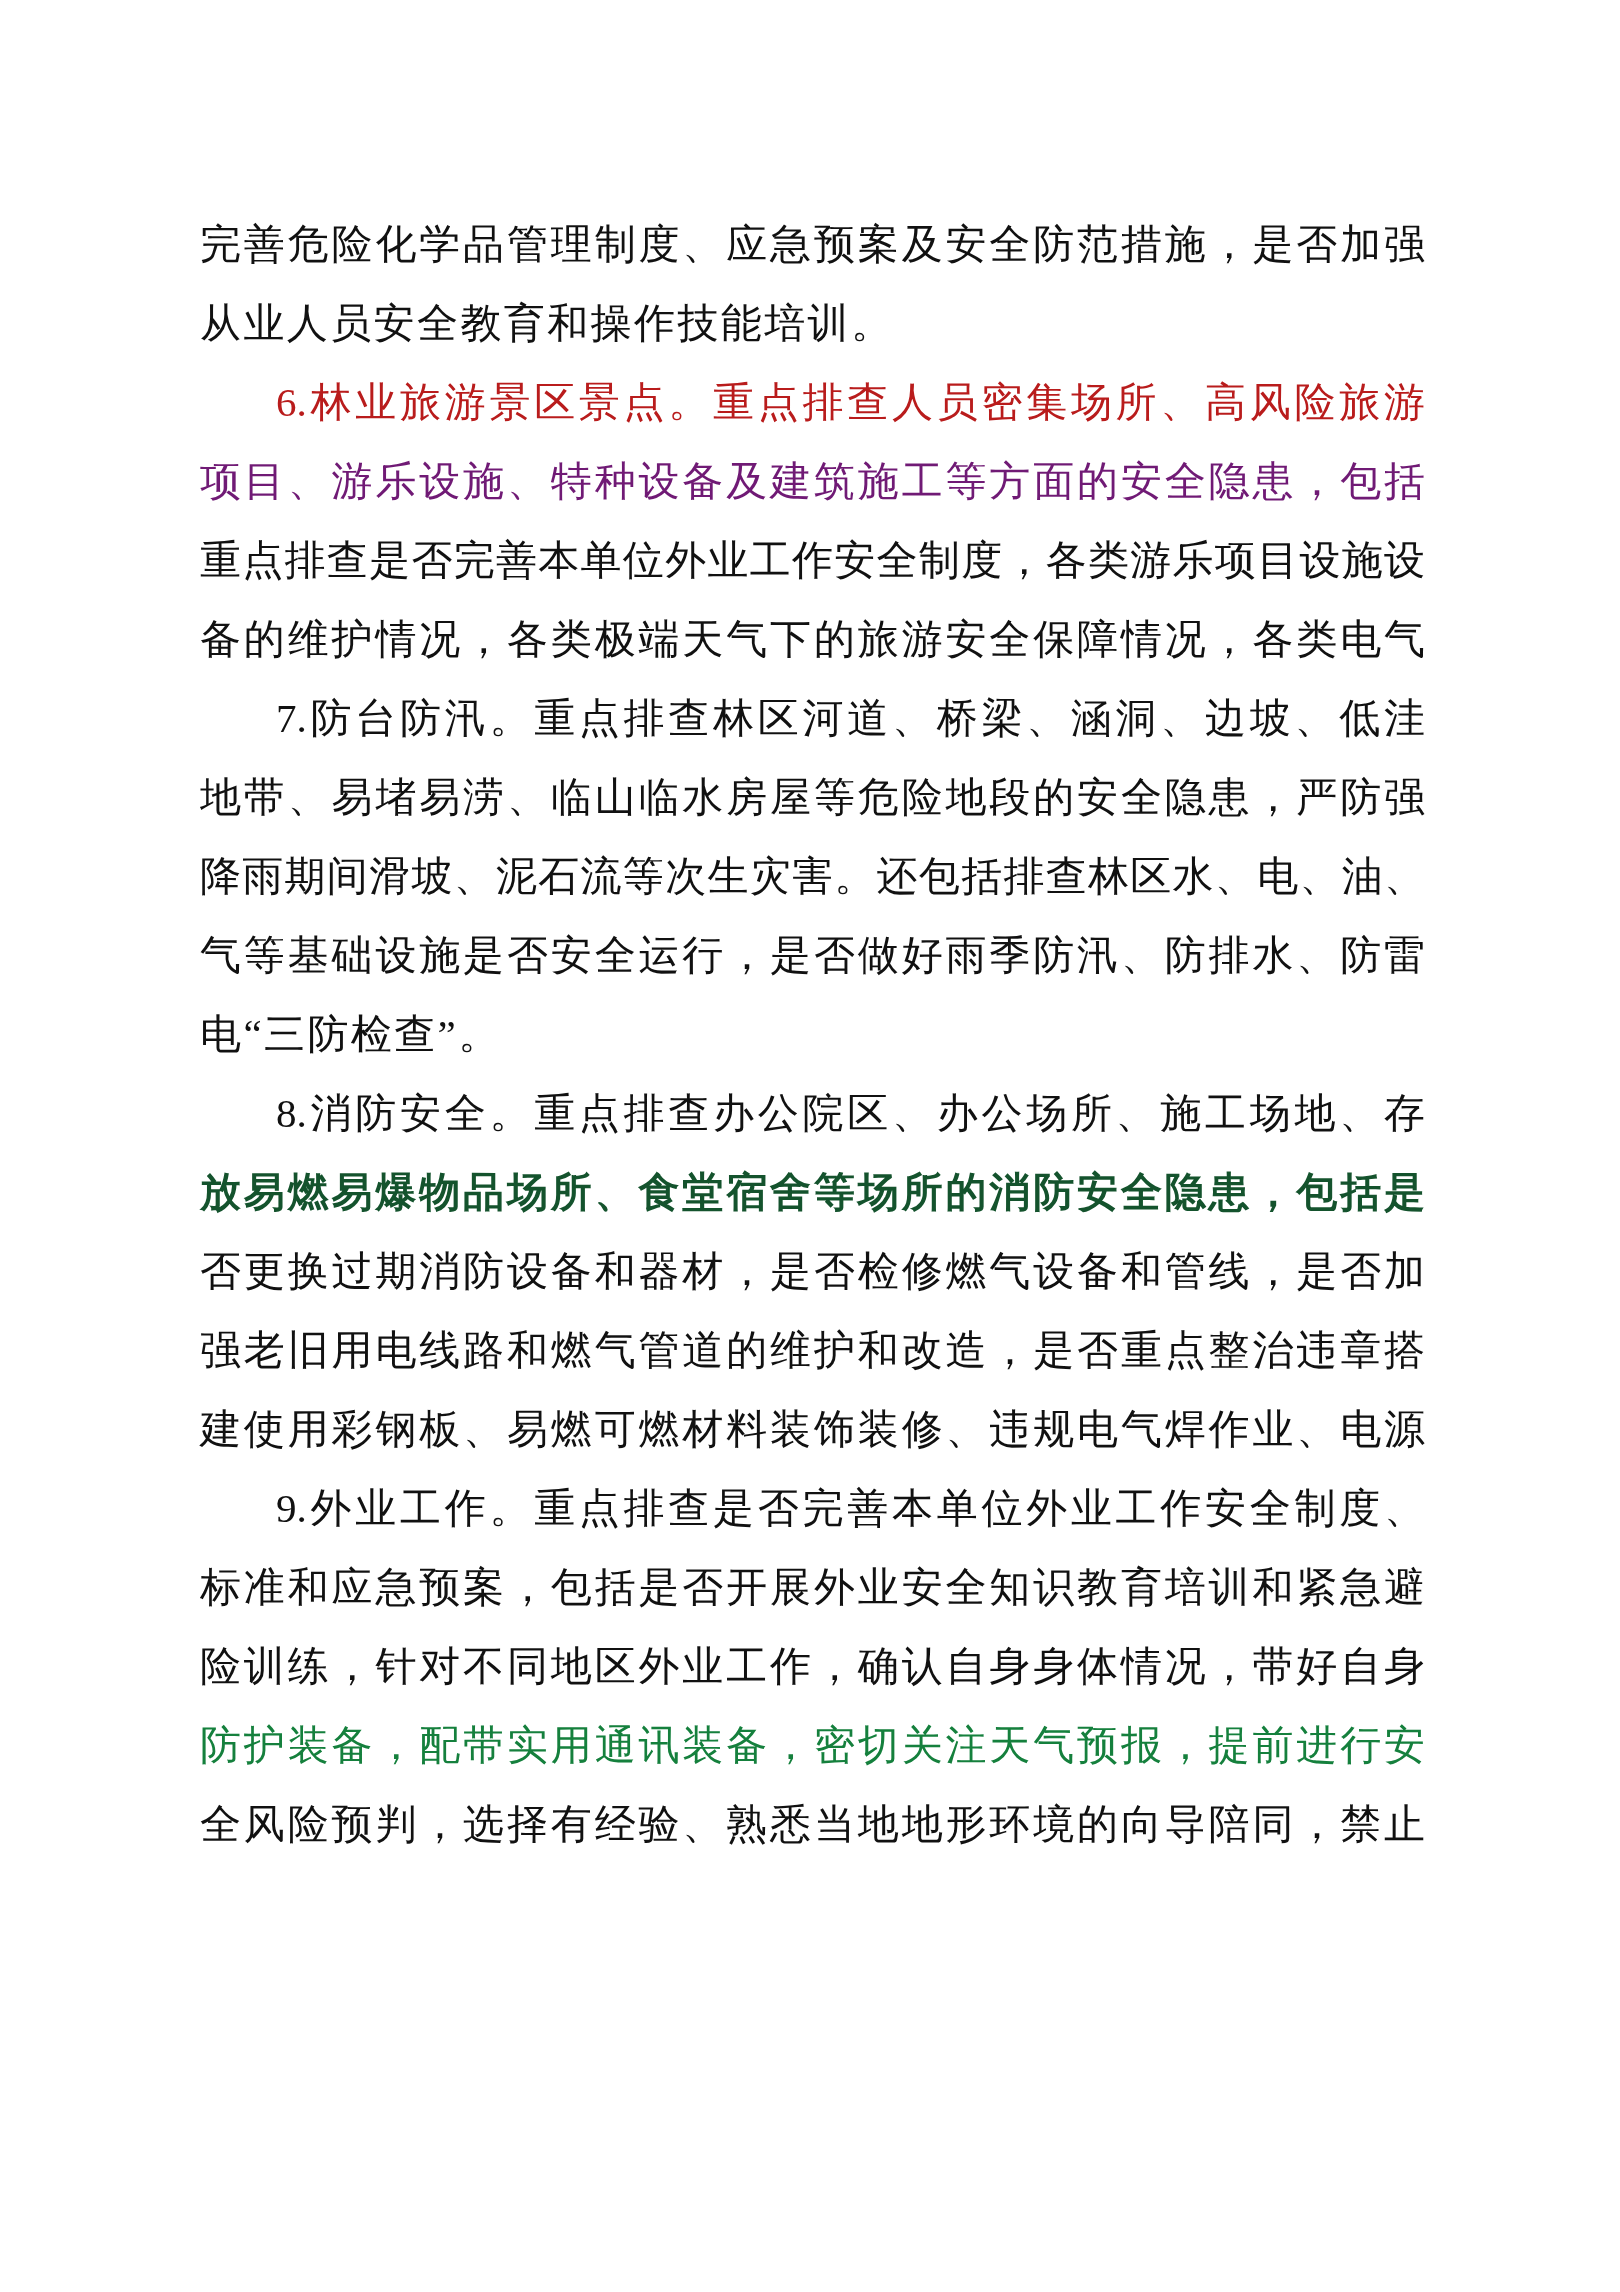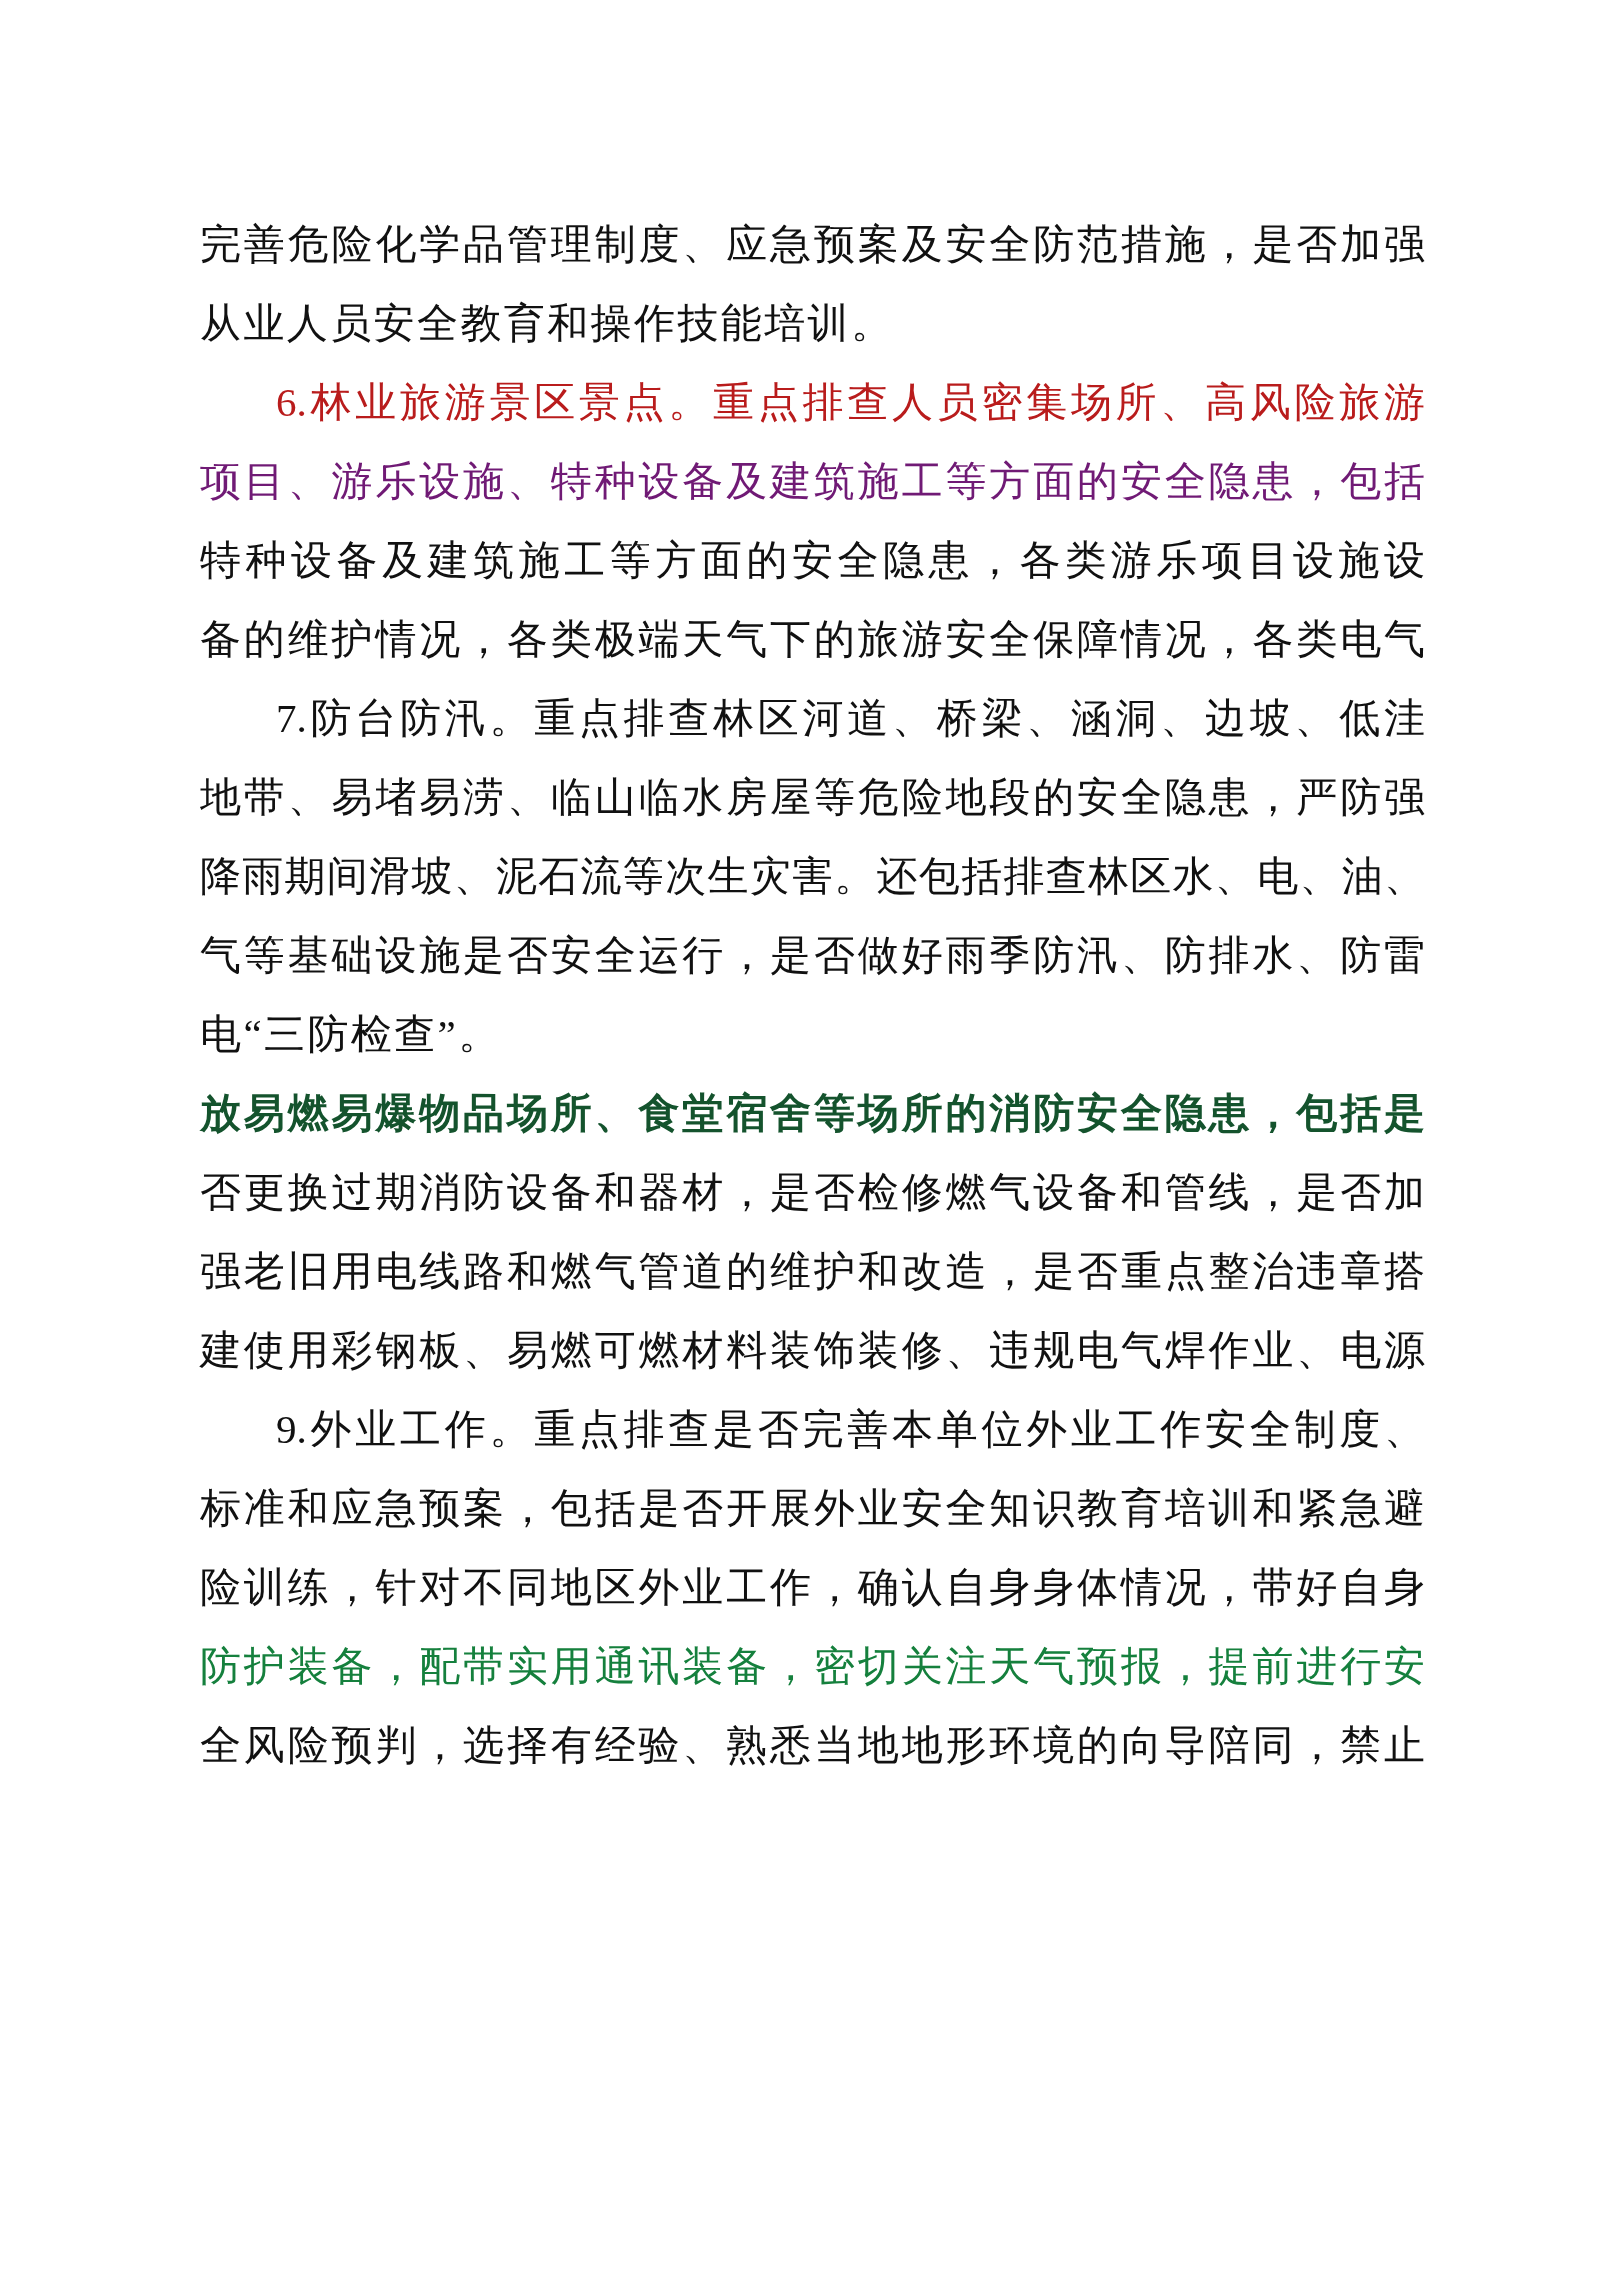--- a/index.html
+++ b/index.html
@@ -45,27 +45,28 @@
   </style>
 </head>
 <body>
 
 <div class="page" style="background: rgb(255, 255, 255);">
   <div class="text-block" id="text-block">
       <div class="line justify" style="color: rgb(17, 17, 17);">完善危险化学品管理制度、应急预案及安全防范措施，是否加强</div>
       <div class="line" style="color: rgb(17, 17, 17);">从业人员安全教育和操作技能培训。</div>
       <div class="line indent justify" style="color: #b91c1c;">6.林业旅游景区景点。重点排查人员密集场所、高风险旅游</div>
       <div class="line justify" style="color: #701a75;">项目、游乐设施、特种设备及建筑施工等方面的安全隐患，包括</div>
-      <div class="line justify" style="color: rgb(17, 17, 17);">特种设备及建筑施工等方面的安全隐患，各类游乐项目设施设</div>
+      <div class="line justify" style="color: rgb(17, 17, 17);">重点排查是否完善本单位外业工作安全制度，各类游乐项目设施设</div>
       <div class="line justify" style="color: rgb(17, 17, 17);">备的维护情况，各类极端天气下的旅游安全保障情况，各类电气</div>
       <div class="line indent justify" style="color: rgb(17, 17, 17);">7.防台防汛。重点排查林区河道、桥梁、涵洞、边坡、低洼</div>
       <div class="line justify" style="color: rgb(17, 17, 17);">地带、易堵易涝、临山临水房屋等危险地段的安全隐患，严防强</div>
       <div class="line justify" style="color: rgb(17, 17, 17);">降雨期间滑坡、泥石流等次生灾害。还包括排查林区水、电、油、</div>
       <div class="line justify" style="color: rgb(17, 17, 17);">气等基础设施是否安全运行，是否做好雨季防汛、防排水、防雷</div>
       <div class="line" style="color: rgb(17, 17, 17);">电“三防检查”。</div>
+      <div class="line indent justify" style="color: rgb(17, 17, 17);">8.消防安全。重点排查办公院区、办公场所、施工场地、存</div>
       <div class="line justify" style="color: #14532d; font-weight: bold;">放易燃易爆物品场所、食堂宿舍等场所的消防安全隐患，包括是</div>
       <div class="line justify" style="color: rgb(17, 17, 17);">否更换过期消防设备和器材，是否检修燃气设备和管线，是否加</div>
       <div class="line justify" style="color: rgb(17, 17, 17);">强老旧用电线路和燃气管道的维护和改造，是否重点整治违章搭</div>
       <div class="line justify" style="color: rgb(17, 17, 17);">建使用彩钢板、易燃可燃材料装饰装修、违规电气焊作业、电源</div>
       <div class="line indent justify" style="color: rgb(17, 17, 17);">9.外业工作。重点排查是否完善本单位外业工作安全制度、</div>
       <div class="line justify" style="color: rgb(17, 17, 17);">标准和应急预案，包括是否开展外业安全知识教育培训和紧急避</div>
       <div class="line justify" style="color: rgb(17, 17, 17);">险训练，针对不同地区外业工作，确认自身身体情况，带好自身</div>
       <div class="line justify" style="color: #15803d;">防护装备，配带实用通讯装备，密切关注天气预报，提前进行安</div>
       <div class="line justify" style="color: rgb(17, 17, 17);">全风险预判，选择有经验、熟悉当地地形环境的向导陪同，禁止</div>
     </div>

